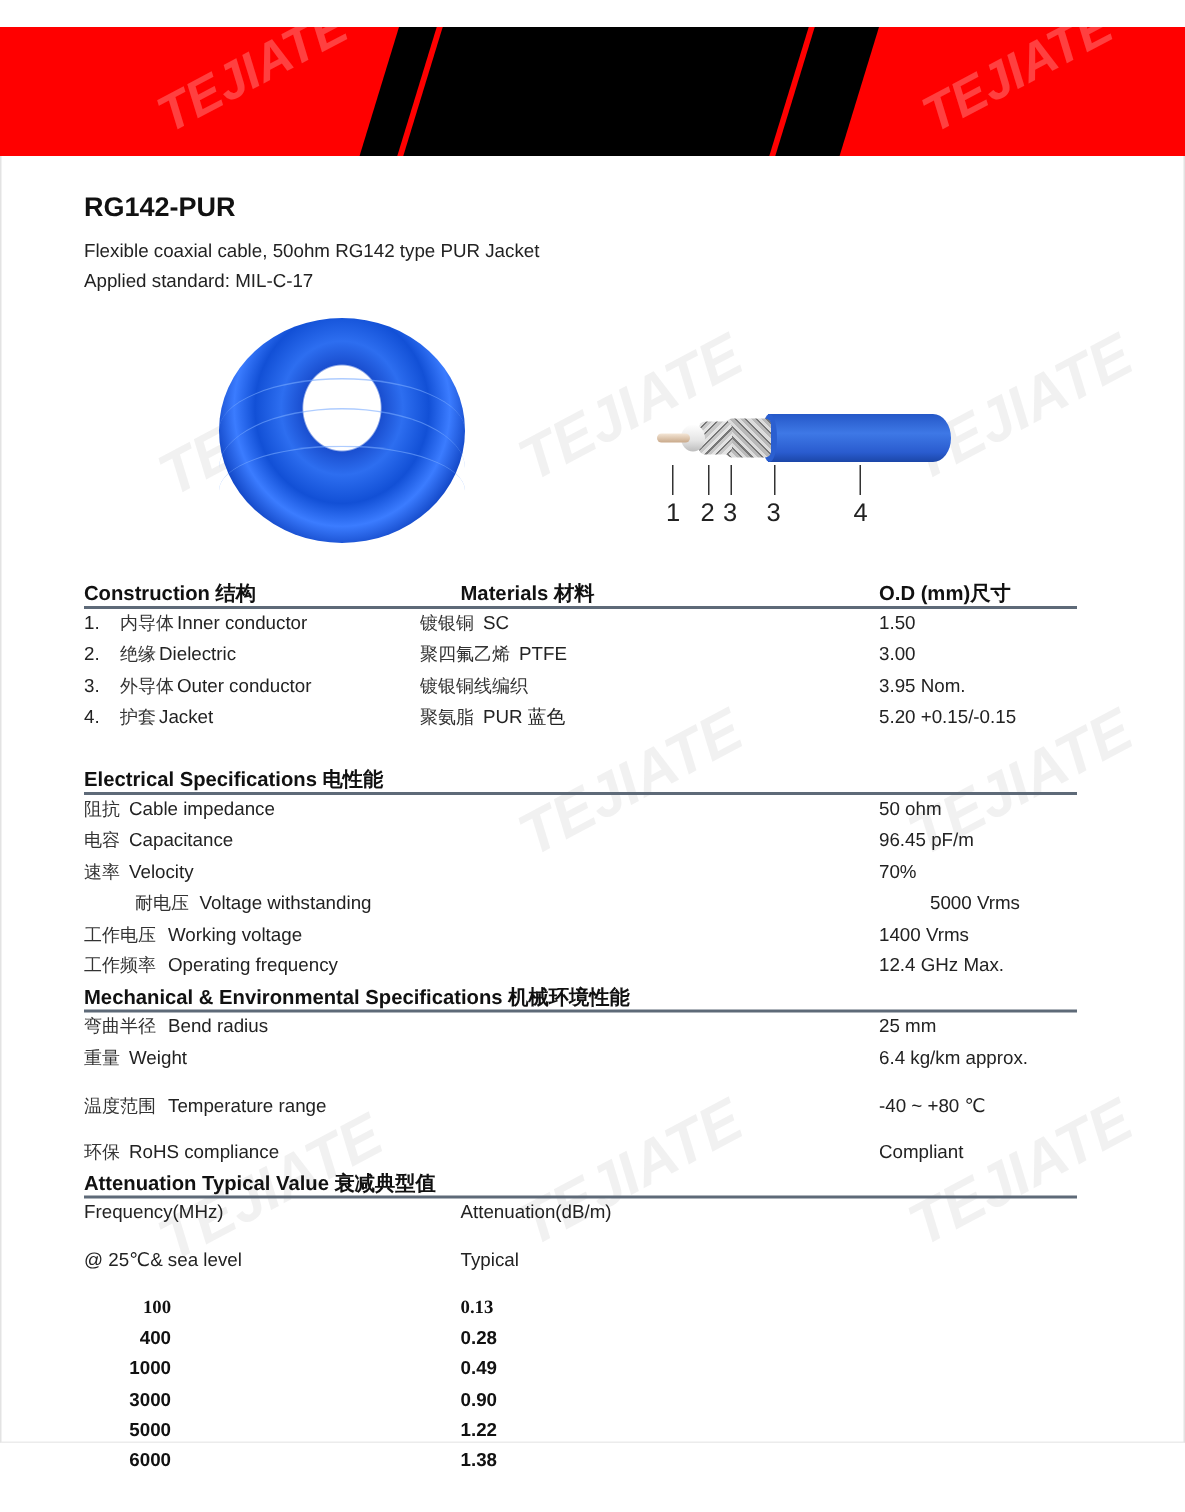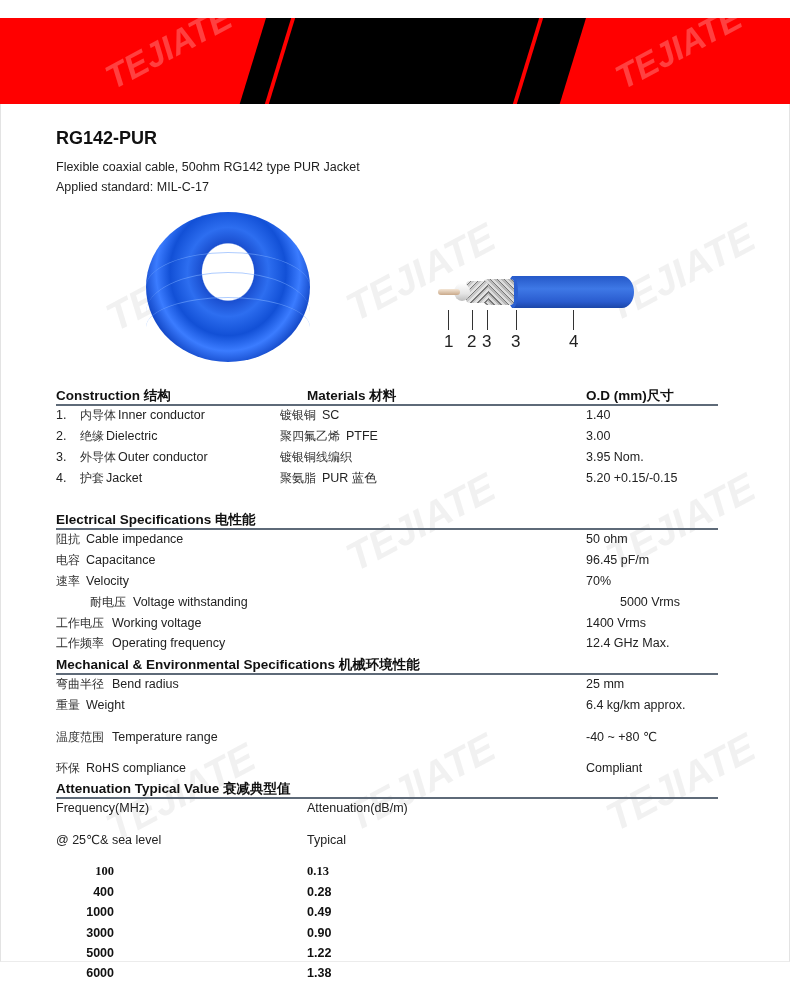--- a/index.html
+++ b/index.html
@@ -113,21 +113,21 @@
 <div class="sec-head" style="top:387px;left:307px;">Materials  材料</div>
 <div class="sec-head" style="top:387px;left:586px;">O.D (mm)尺寸</div>
 <div class="rule" style="top:404px;"></div>
 
 <div class="row" style="top:405px;">
   <span class="c" style="left:0;">1.</span>
   <span class="c zh" style="left:24px;">内导体</span>
   <span class="c" style="left:62px;">Inner conductor</span>
   <span class="c zh" style="left:224px;">镀银铜</span>
   <span class="c" style="left:266px;">SC</span>
-  <span class="c" style="left:530px;">1.40</span>
+  <span class="c" style="left:530px;">1.50</span>
 </div>
 <div class="row" style="top:426px;">
   <span class="c" style="left:0;">2.</span>
   <span class="c zh" style="left:24px;">绝缘</span>
   <span class="c" style="left:50px;">Dielectric</span>
   <span class="c zh" style="left:224px;">聚四氟乙烯</span>
   <span class="c" style="left:290px;">PTFE</span>
   <span class="c" style="left:530px;">3.00</span>
 </div>
 <div class="row" style="top:447px;">

